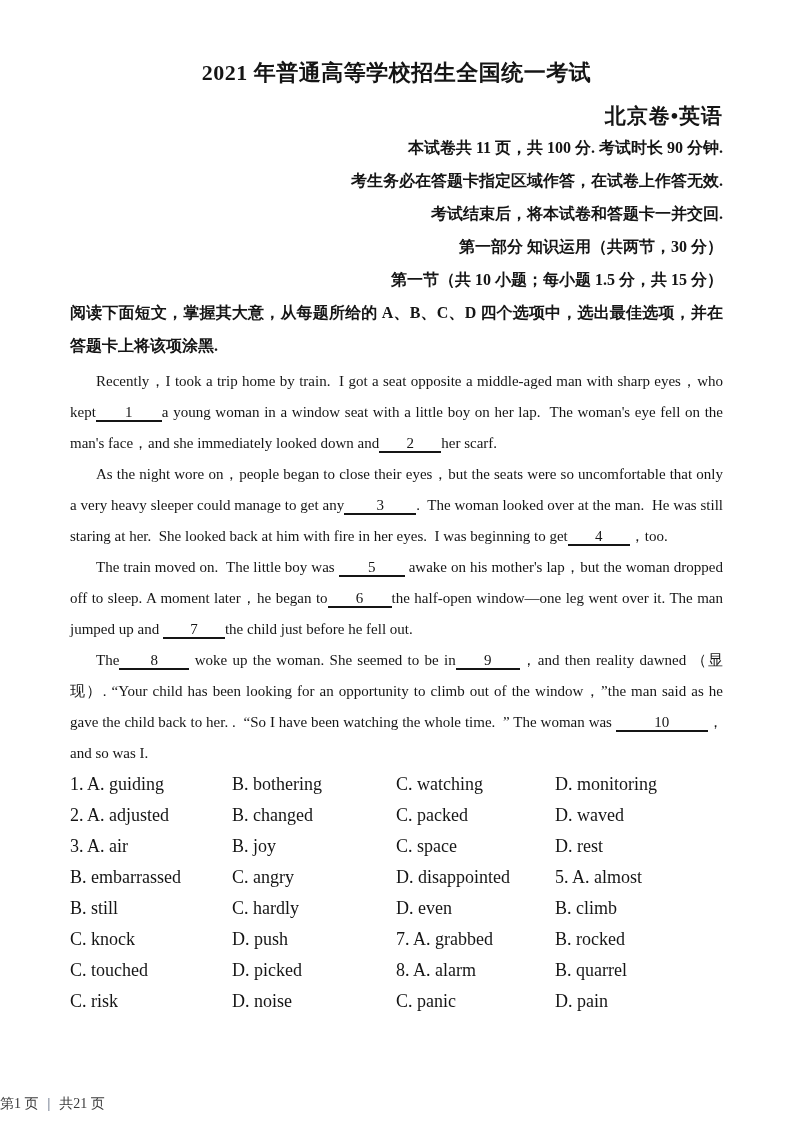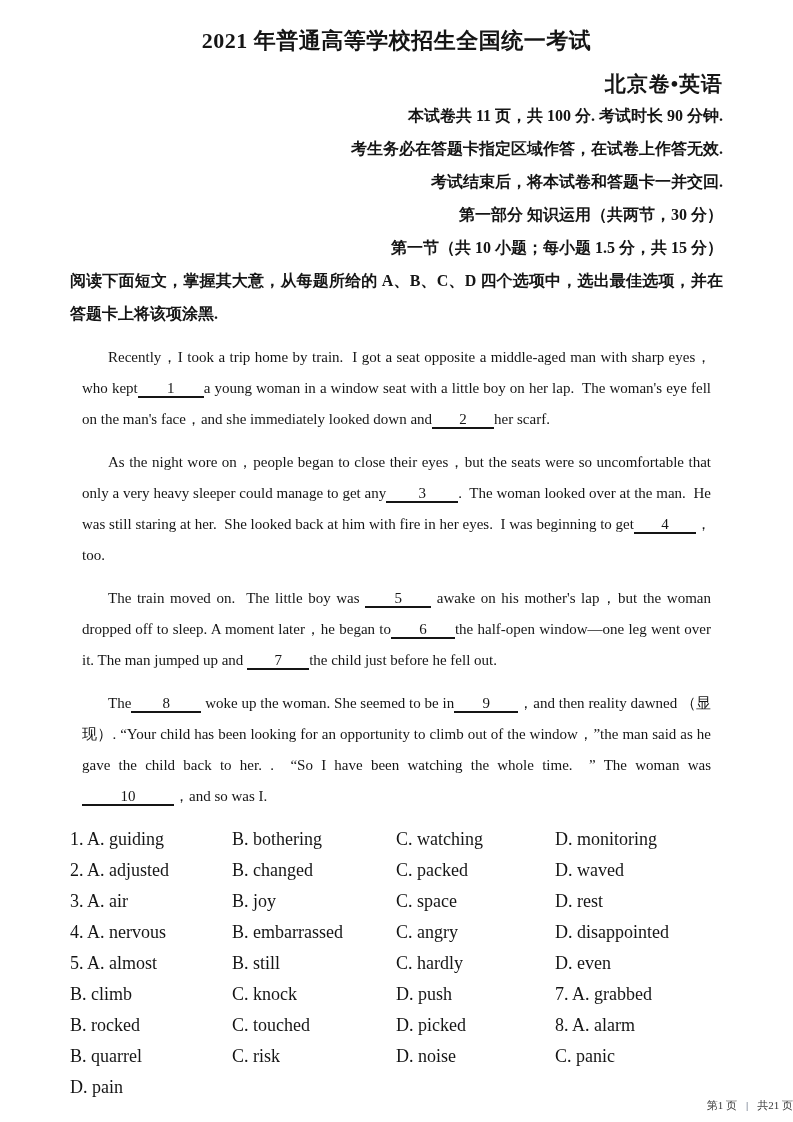--- a/index.html
+++ b/index.html
@@ -3,21 +3,21 @@
 <meta charset="utf-8">
 <style>
   html, body { margin: 0; padding: 0; background: #e8e8e8; }
   .page {
     width: 793px;
     height: 1122px;
     margin: 0 auto;
     background: #ffffff;
     position: relative;
     box-sizing: border-box;
-    padding: 26px 70px 0 70px;
+    padding: 58px 70px 0 70px;
     font-family: "Liberation Serif", "DejaVu Serif", serif;
     color: #151515;
     overflow: hidden;
   }
   .title {
     text-align: center;
     font-weight: 700;
     font-size: 22px;
     line-height: 30px;
     letter-spacing: 0.5px;
@@ -33,21 +33,21 @@
   .headline {
     font-weight: 700;
     font-size: 16px;
     line-height: 33px;
     text-align: right;
   }
   .centered { text-align: right; }
   .instructions { text-align: justify; }
   .passage { margin-top: 4px; }
   .passage p {
-    margin: 12px;
+    margin: 0;
     font-size: 15px;
     line-height: 31px;
     text-indent: 26px;
     text-align: justify;
   }
   .blank {
     display: inline-block;
     min-width: 64px;
     text-align: center;
     text-indent: 0;
@@ -61,22 +61,22 @@
     margin-top: 0;
     font-size: 18px;
     line-height: 31px;
   }
   .q-cell { white-space: nowrap; overflow: hidden; }
   .footer {
     position: absolute;
     left: 0;
     right: 0;
     bottom: 9px;
-    text-align: right;
-    font-size: 11px;
+    text-align: left;
+    font-size: 14px;
     color: #3a3a3a;
   }
   .footer .sep { margin: 0 9px; color: #46536b; }
 </style>
 </head>
 <body>
 
 <div class="page">
   <div class="title">2021 年普通高等学校招生全国统一考试</div>
   <div class="subtitle">北京卷•英语</div>
@@ -100,21 +100,20 @@
       <span class="q-cell">C. watching</span>
       <span class="q-cell">D. monitoring</span>
       <span class="q-cell">2. A. adjusted</span>
       <span class="q-cell">B. changed</span>
       <span class="q-cell">C. packed</span>
       <span class="q-cell">D. waved</span>
       <span class="q-cell">3. A. air</span>
       <span class="q-cell">B. joy</span>
       <span class="q-cell">C. space</span>
       <span class="q-cell">D. rest</span>
-      <span class="q-cell">4. A. nervous</span>
       <span class="q-cell">B. embarrassed</span>
       <span class="q-cell">C. angry</span>
       <span class="q-cell">D. disappointed</span>
       <span class="q-cell">5. A. almost</span>
       <span class="q-cell">B. still</span>
       <span class="q-cell">C. hardly</span>
       <span class="q-cell">D. even</span>
       <span class="q-cell">B. climb</span>
       <span class="q-cell">C. knock</span>
       <span class="q-cell">D. push</span>

